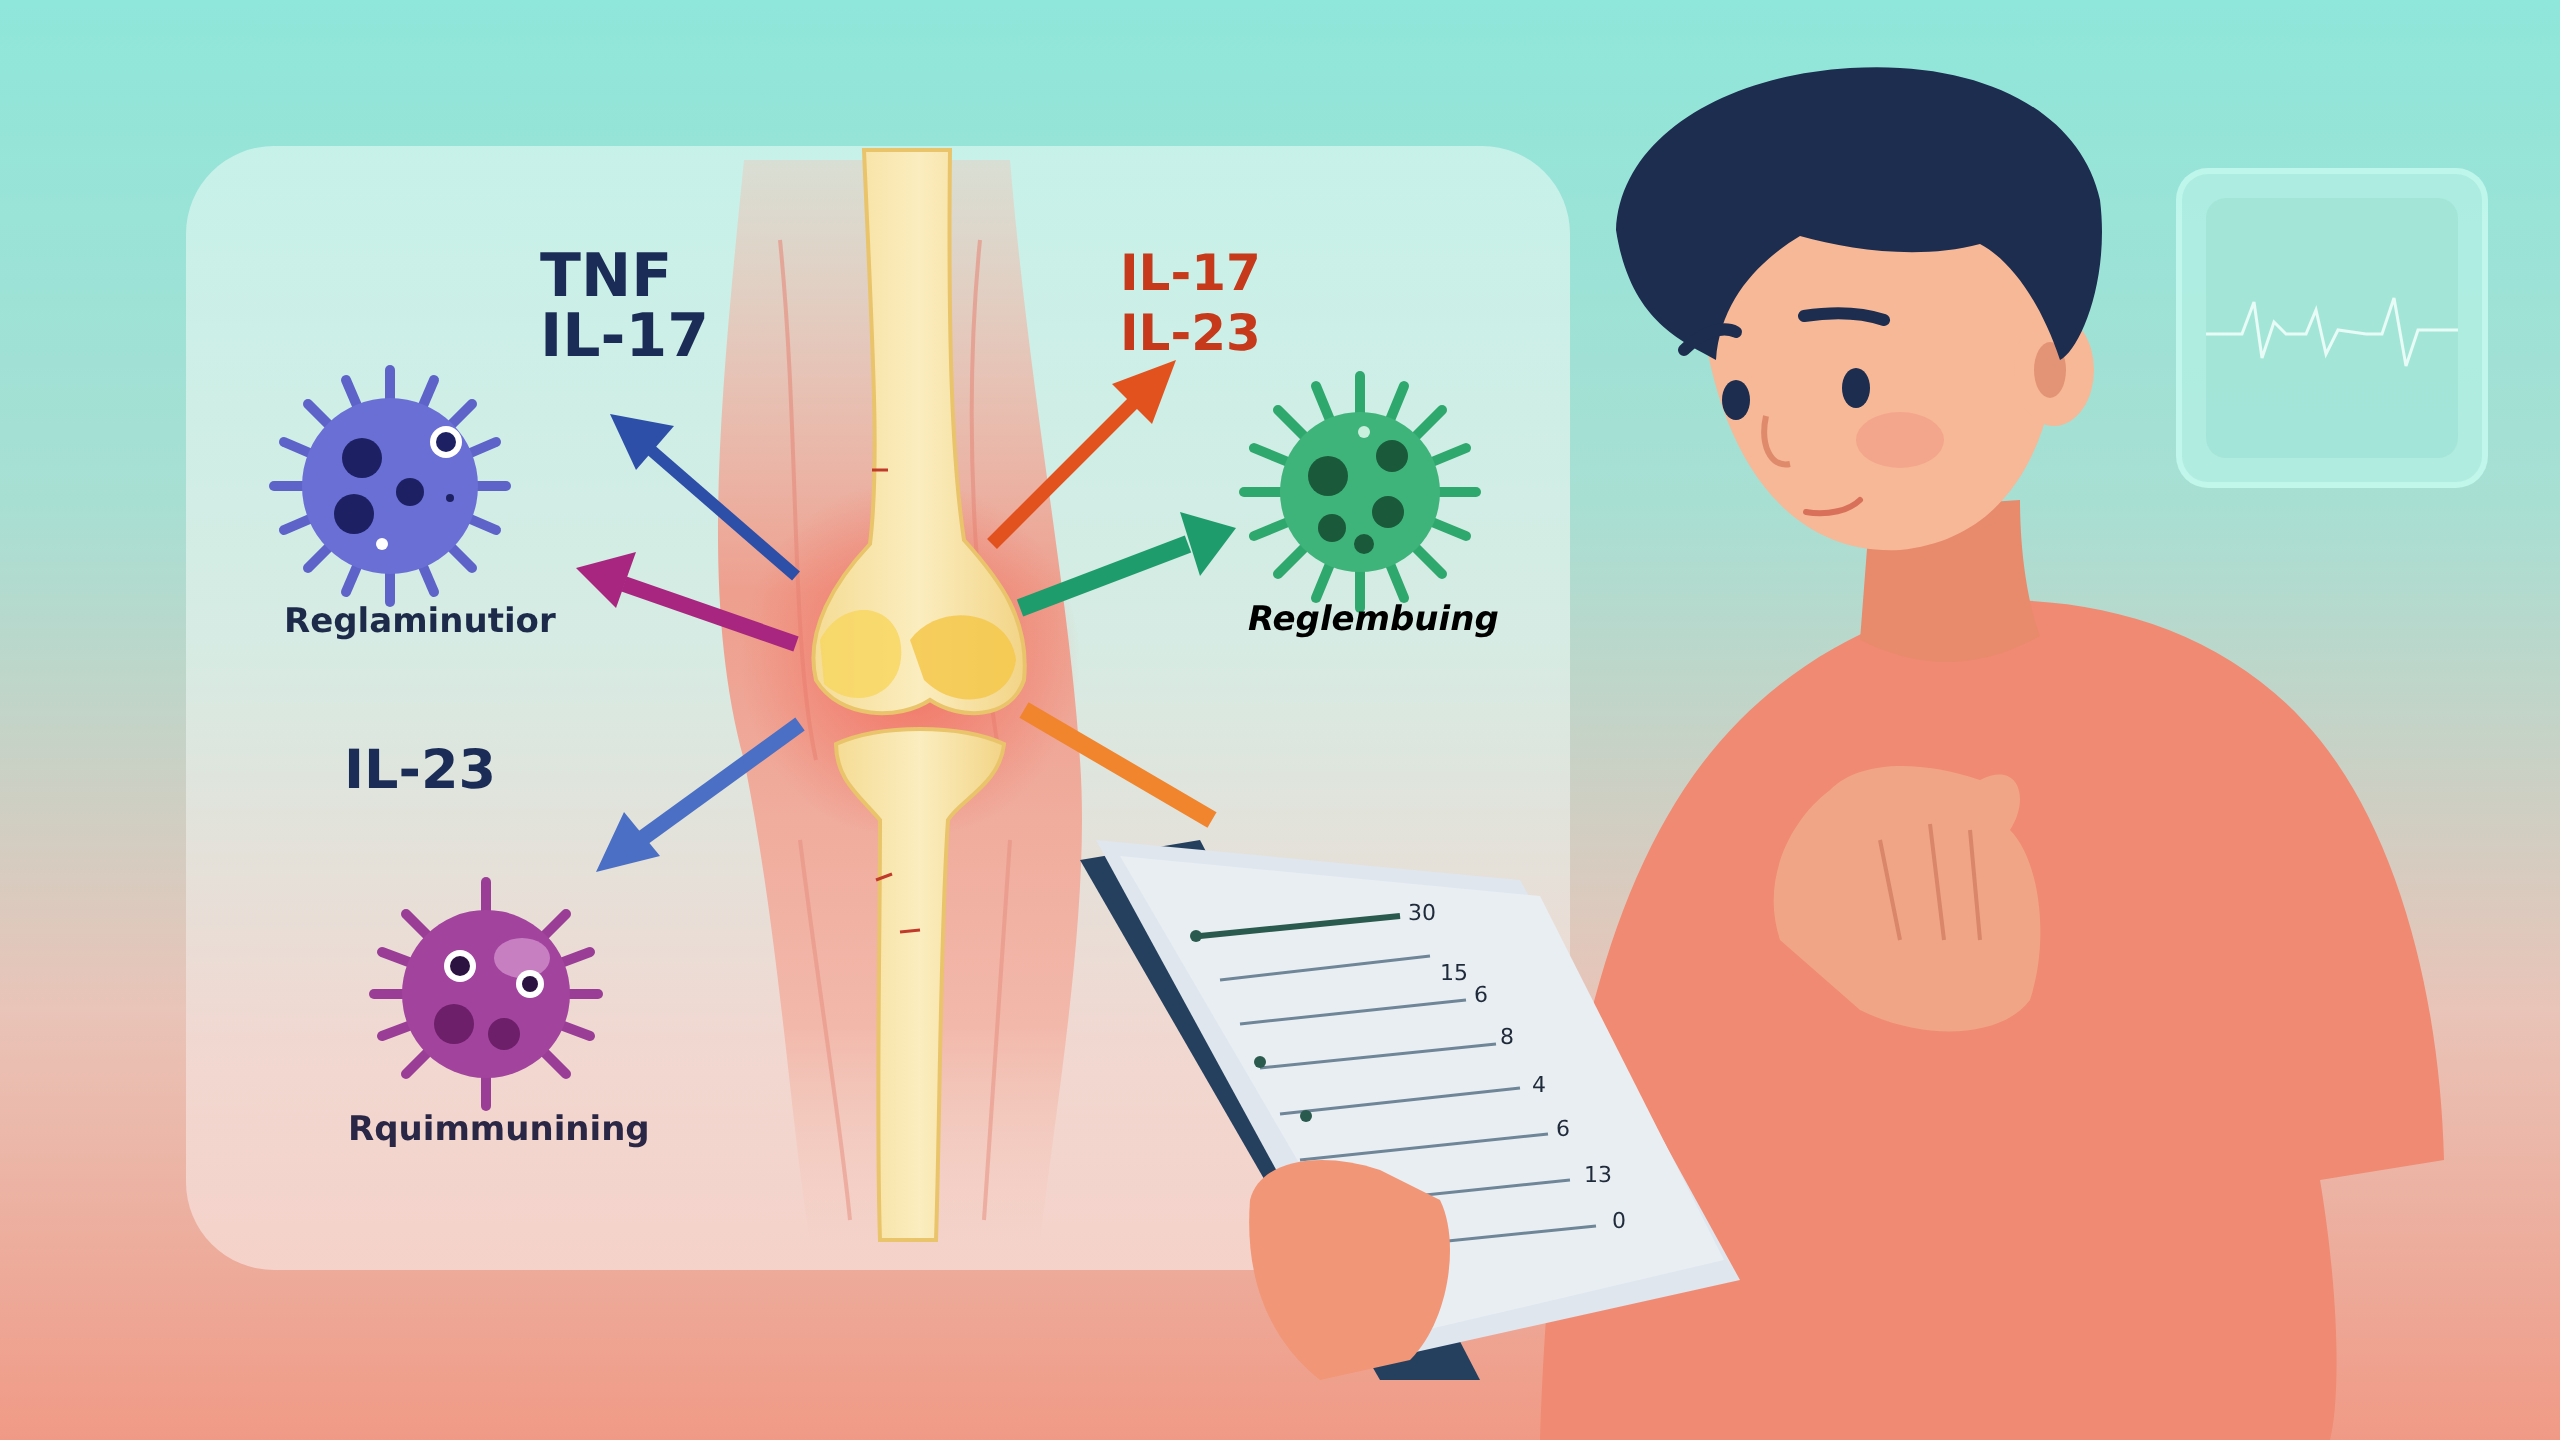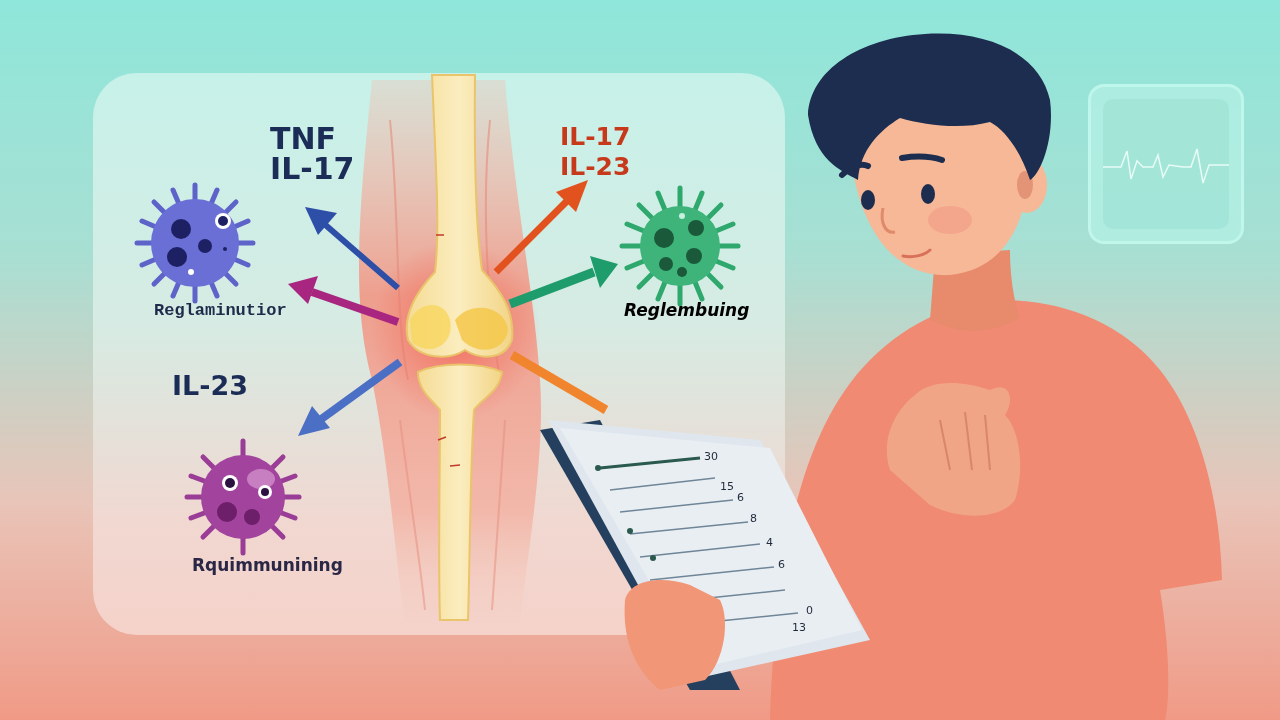--- a/index.html
+++ b/index.html
@@ -8,23 +8,23 @@
       font-family: "DejaVu Sans", sans-serif; }
     .scene { position: absolute; left: 0; top: 0; width: 1280px; height: 720px; }
     .panel { position: absolute; left: 93px; top: 73px; width: 692px; height: 562px; border-radius: 44px;
       background: linear-gradient(180deg, #c9f2ea 0%, #d8ece4 45%, #f1d9d2 80%, #f5d4cc 100%);
       opacity: 0.95; }
     .label { position: absolute; font-weight: bold; white-space: nowrap; }
     .lbl-tnf { left: 270px; top: 124px; font-size: 30px; line-height: 30px; color: #1b2d57; }
     .lbl-il17 { left: 560px; top: 122px; font-size: 25px; line-height: 30px; color: #c7391b; }
     .lbl-il23 { left: 172px; top: 370px; font-size: 27px; color: #1b2d57; }
     .cell-label { position: absolute; font-size: 17px; font-weight: bold; font-family: "DejaVu Sans", sans-serif; }
-    .cl-blue { left: 154px; top: 301px; color: #1e2a4a; font-family: Liberation Mono, monospace; }
+    .cl-blue { left: 142px; top: 301px; color: #1e2a4a; }
     .cl-green { left: 624px; top: 300px; color: #000000; font-style: italic; }
-    .cl-purple { left: 192px; top: 555px; color: #2a2645; }
+    .cl-purple { left: 174px; top: 555px; color: #2a2645; }
     .monitor { position: absolute; left: 1088px; top: 84px; width: 156px; height: 160px; border-radius: 16px;
       background: rgba(180,240,228,0.75); border: 3px solid rgba(200,250,240,0.7); box-sizing: border-box; }
     .monitor-inner { position: absolute; left: 12px; top: 12px; right: 12px; bottom: 12px; border-radius: 10px;
       background: rgba(160,228,214,0.8); }
     .book-num { position: absolute; font-size: 11px; color: #1f2a3a; font-family: "DejaVu Sans", sans-serif; text-align: center; }
   </style>
 </head>
 <body>
 
 <div class="scene">
@@ -246,15 +246,15 @@
   <div class="cell-label cl-blue">Reglaminutior</div>
   <div class="cell-label cl-green">Reglembuing</div>
   <div class="cell-label cl-purple">Rquimmunining</div>
 
   <div class="book-num" style="left:704px;top:450px;">30</div>
   <div class="book-num" style="left:720px;top:480px;">15</div>
   <div class="book-num" style="left:737px;top:491px;">6</div>
   <div class="book-num" style="left:750px;top:512px;">8</div>
   <div class="book-num" style="left:766px;top:536px;">4</div>
   <div class="book-num" style="left:778px;top:558px;">6</div>
-  <div class="book-num" style="left:792px;top:581px;margin-top:40px;">13</div>
+  <div class="book-num" style="left:792px;top:581px;">13</div>
   <div class="book-num" style="left:806px;top:604px;">0</div>
 </div>
 
 </body></html>

